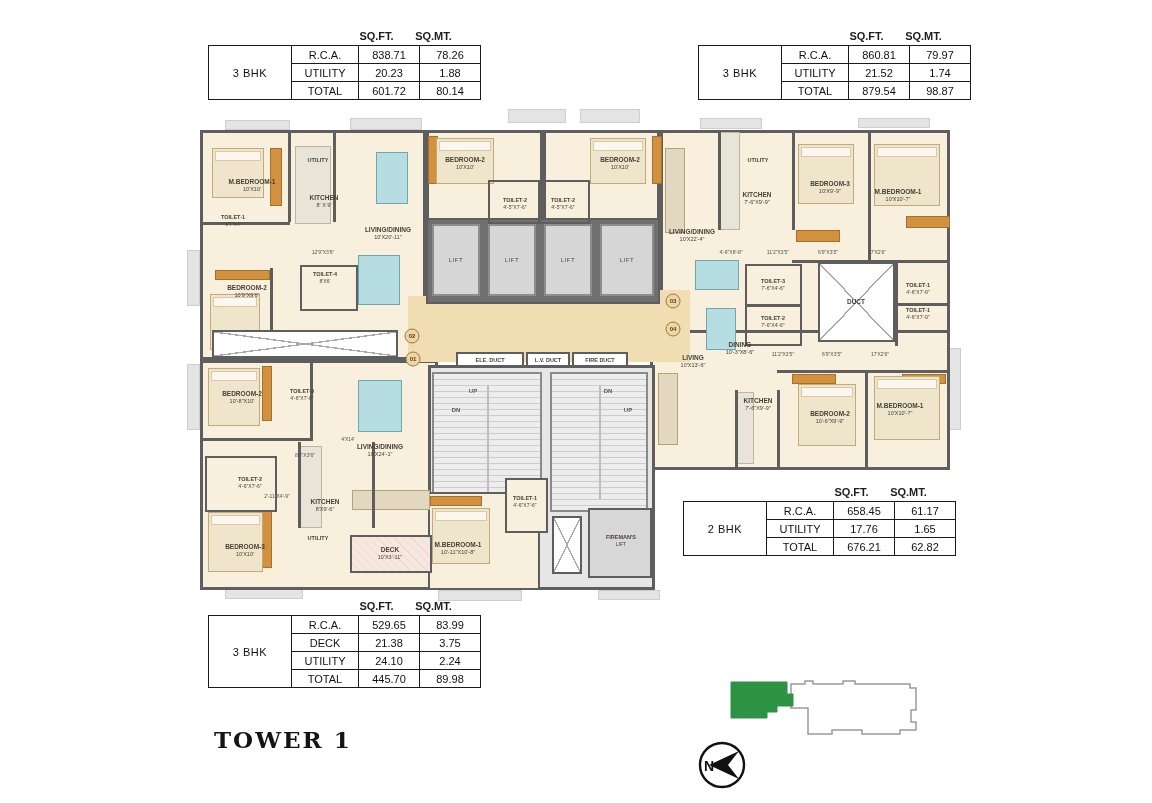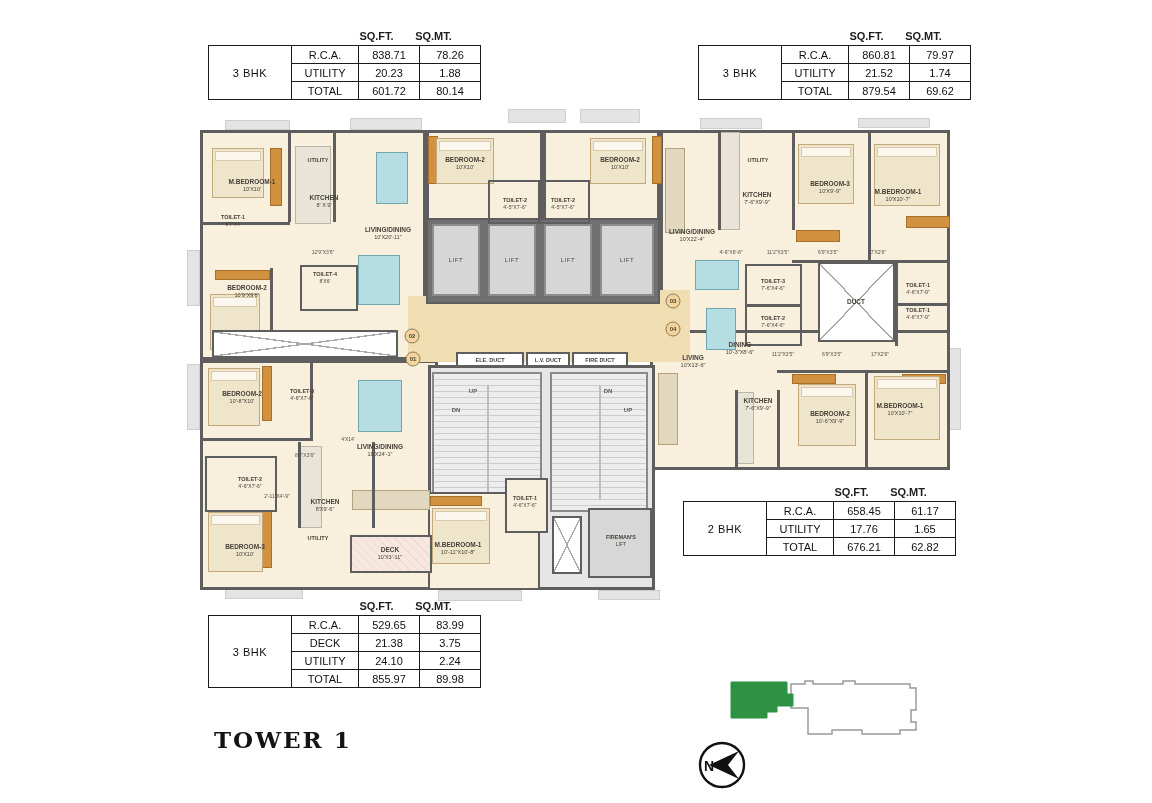--- a/index.html
+++ b/index.html
@@ -115,21 +115,21 @@
       <td class="tc-val">79.97</td>
     </tr>
     <tr>
       <td class="tc-label">UTILITY</td>
       <td class="tc-val">21.52</td>
       <td class="tc-val">1.74</td>
     </tr>
     <tr>
       <td class="tc-label">TOTAL</td>
       <td class="tc-val">879.54</td>
-      <td class="tc-val">69.62</td>
+      <td class="tc-val">98.87</td>
     </tr>
   </tbody>
     </table>
 </div>
 
 <div class="area-table" style="left:683px;top:486px;">
   <div class="tbl-hdr">
     <span>SQ.FT.</span>
     <span>SQ.MT.</span>
   </div>
@@ -173,21 +173,21 @@
       <td class="tc-val">21.38</td>
       <td class="tc-val">3.75</td>
     </tr>
     <tr>
       <td class="tc-label">UTILITY</td>
       <td class="tc-val">24.10</td>
       <td class="tc-val">2.24</td>
     </tr>
     <tr>
       <td class="tc-label">TOTAL</td>
-      <td class="tc-val">855.97</td>
+      <td class="tc-val">445.70</td>
       <td class="tc-val">89.98</td>
     </tr>
   </tbody>
     </table>
 </div>
 
 <div class="fp">
 
   <div class="tab" style="left:25px;top:2px;width:65px;height:10px;"></div>
   <div class="tab" style="left:150px;top:0px;width:72px;height:12px;"></div>

